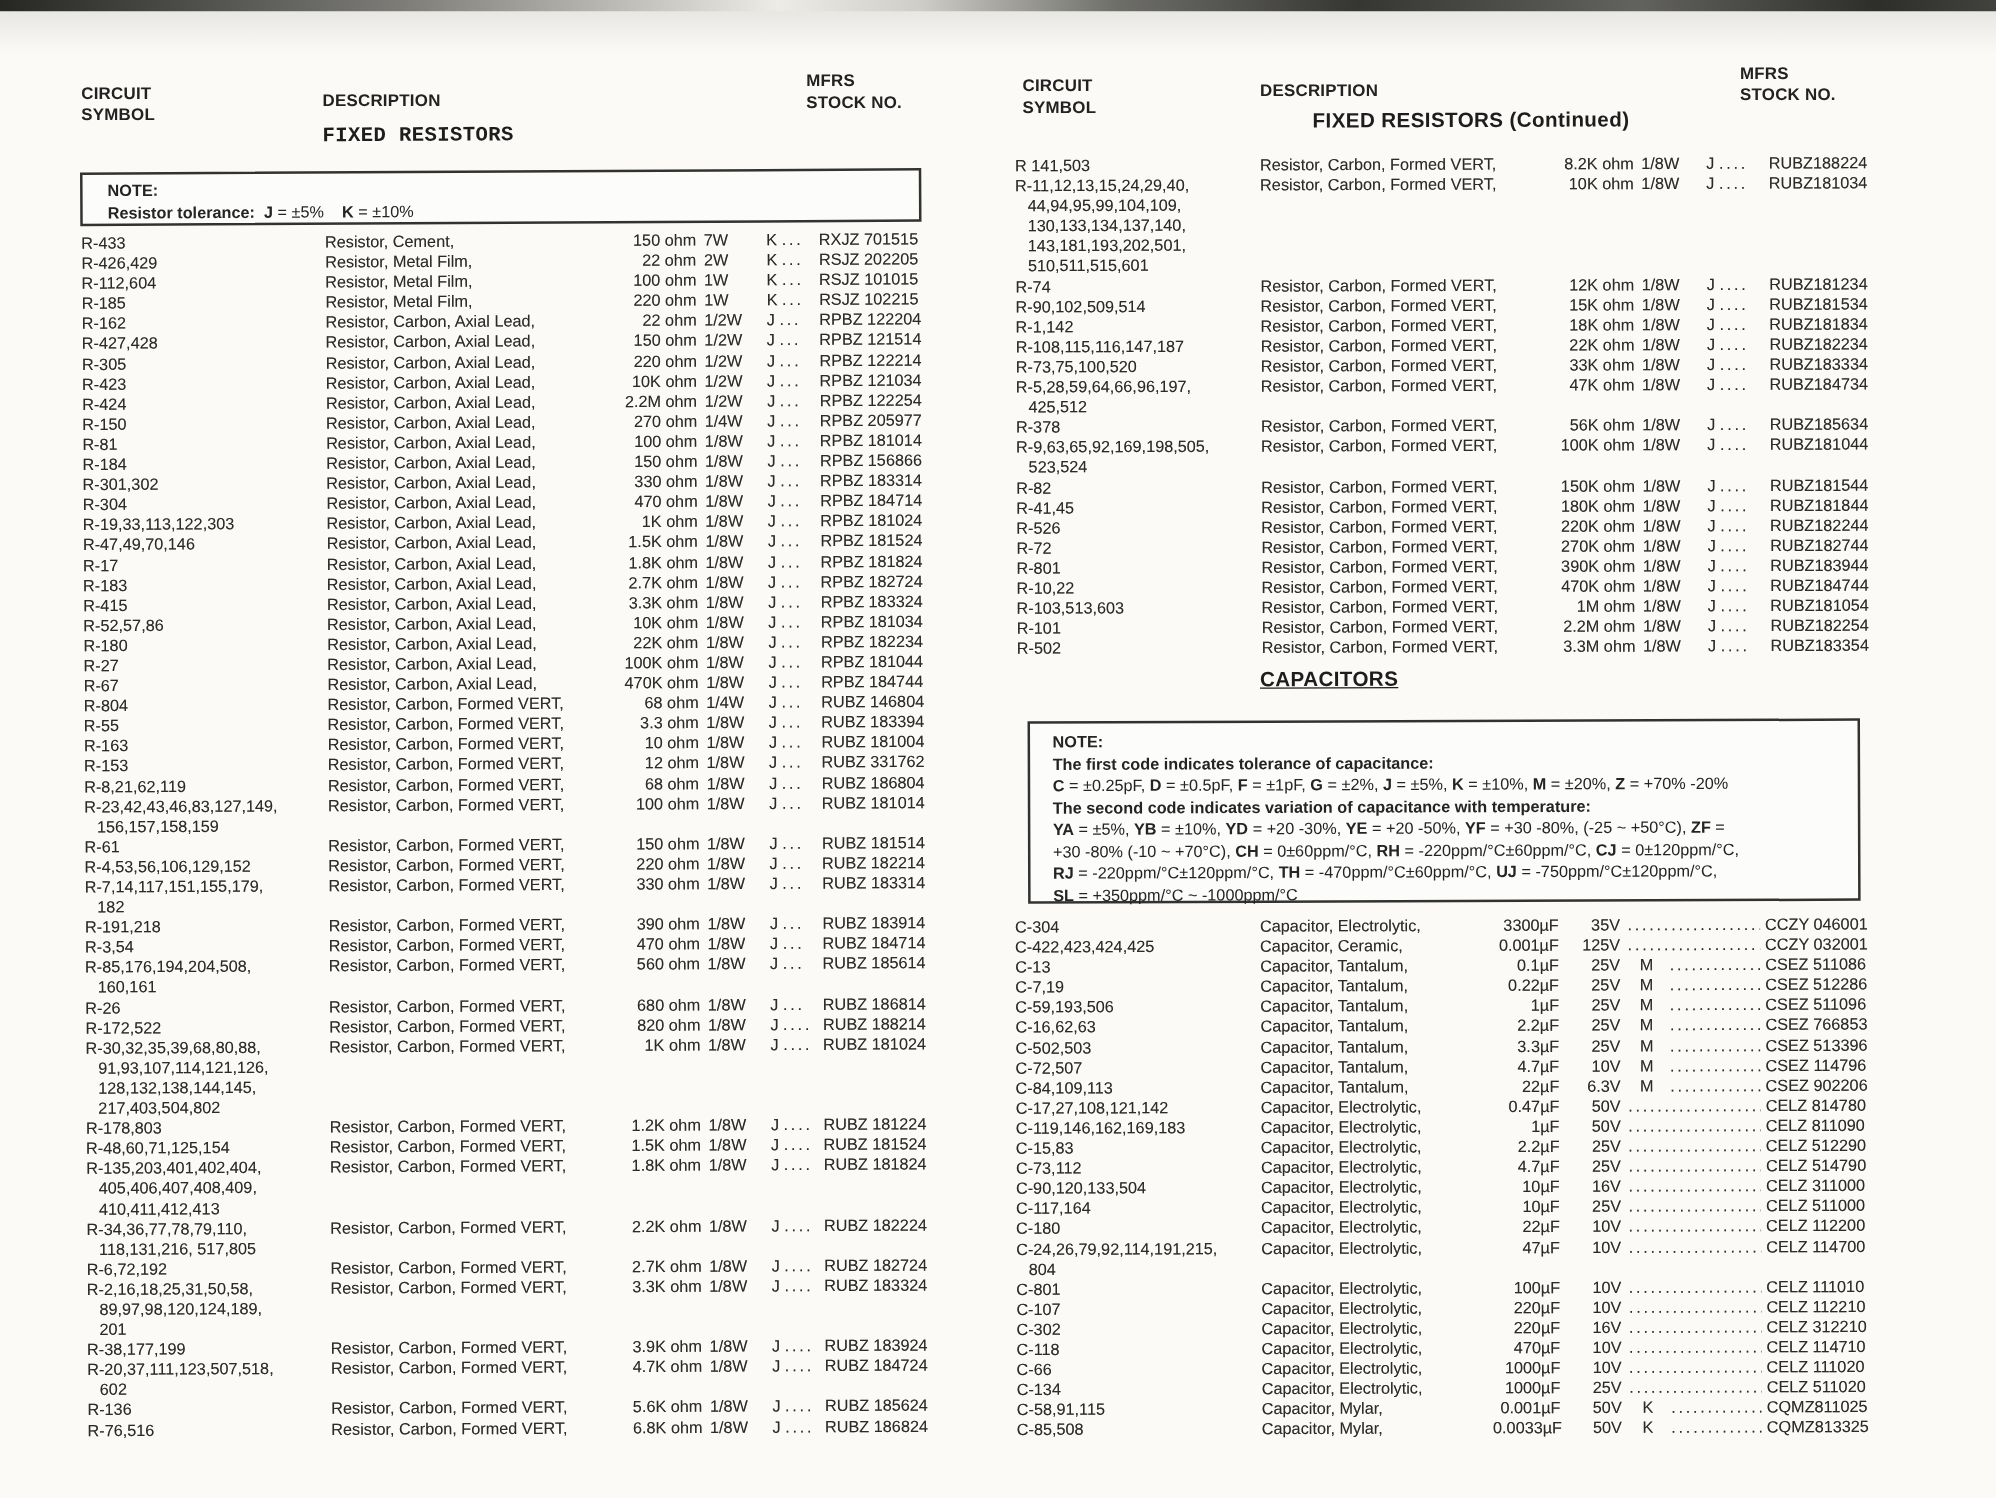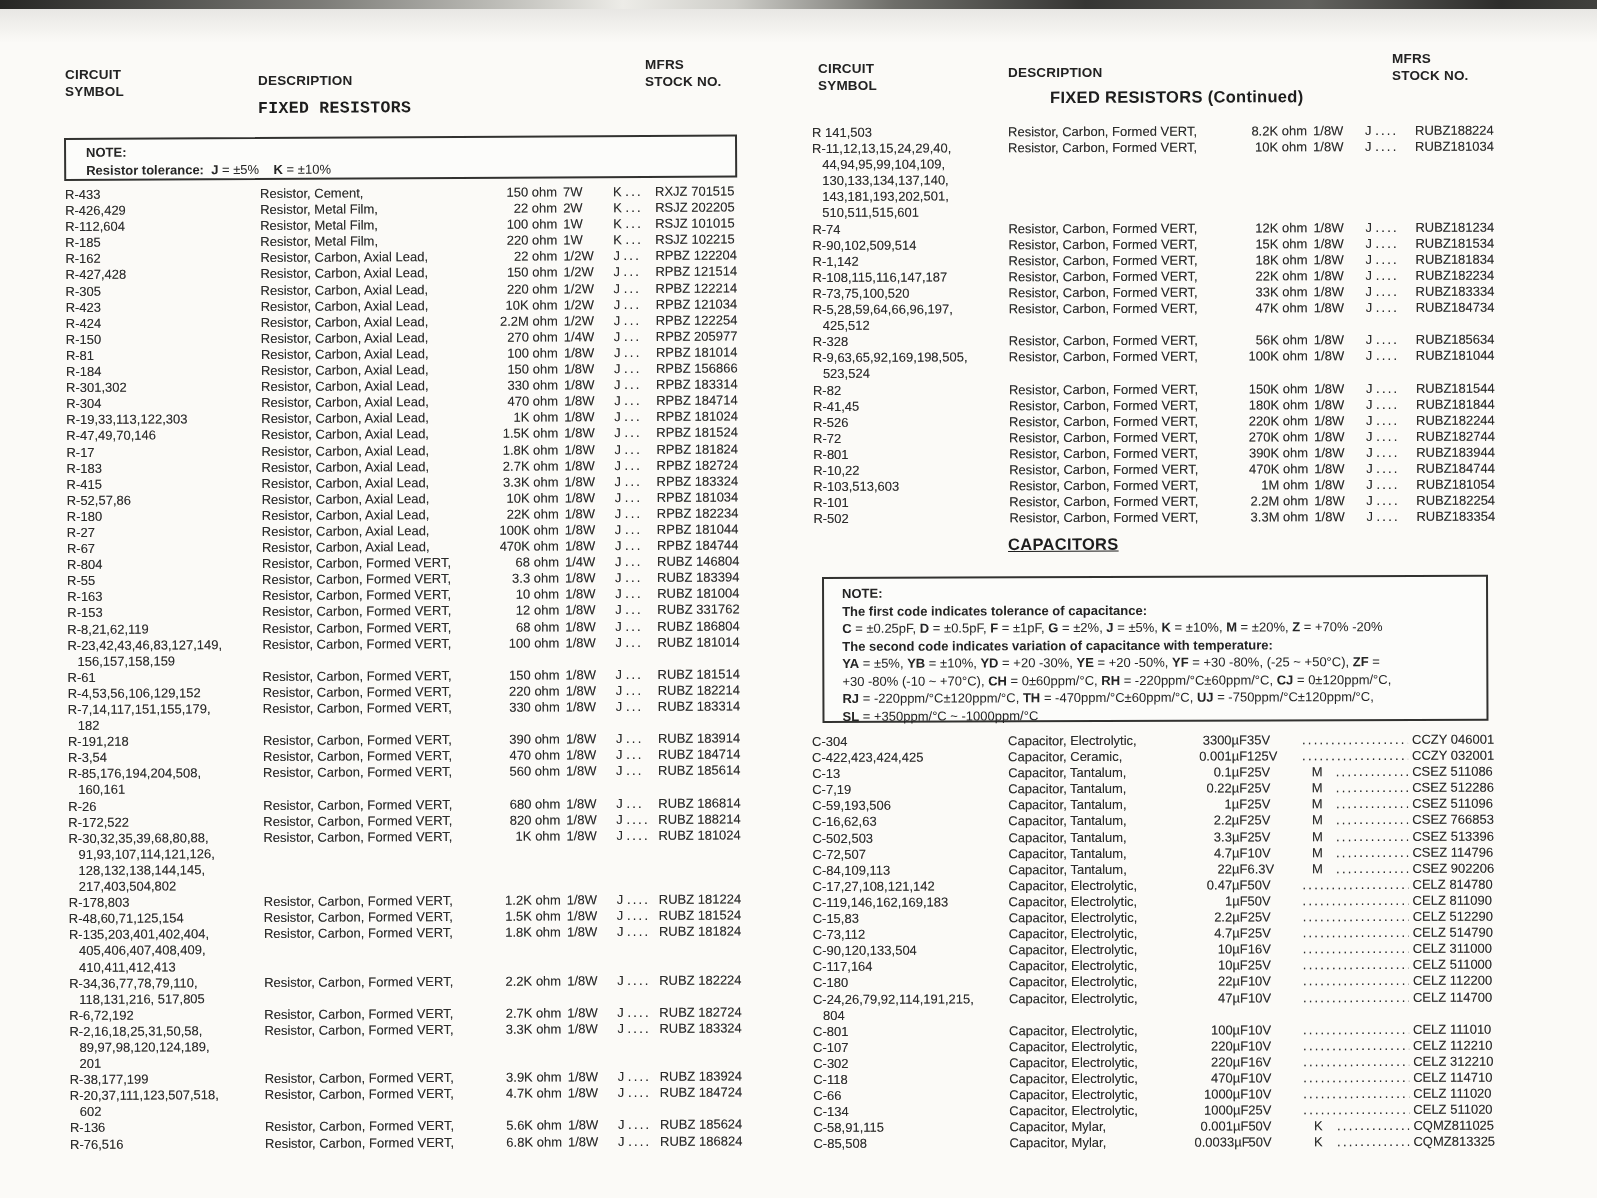--- a/index.html
+++ b/index.html
@@ -30,21 +30,21 @@
   .notebox b{font-weight:bold;}
   .list{position:absolute;font-size:13px;line-height:16.1px;
         text-shadow:0 0 .4px rgba(30,30,30,.4);}
   .row{display:grid;}
   .lr .row{grid-template-columns:195px 215px 82px 50px 44px 1fr;}
   .rr .row{grid-template-columns:196px 200px 99px 52px 52px 1fr;}
   .cap .row{grid-template-columns:196px 185px 54px 49px 112px 1fr;}
   .cell{white-space:nowrap;}
   .cell.val{text-align:right;}
   .cell.pw{padding-left:6px;}
-  .cap .cell.pw{padding-left:0;text-align:left;}
+  .cap .cell.pw{padding-left:0;text-align:right;}
   .cell.cd{padding-left:6px;overflow:hidden;}
   .cell.cd .dots{letter-spacing:2.2px;}
   .cell.cd .codeLetter{display:inline-block;}
   .cap .cell.cd .codeLetter{width:30px;text-align:center;}
   .cell.stock{padding-left:4px;overflow:hidden;}
   .sym .cont{padding-left:10px;}
   .tilt-l{transform:rotate(-0.3deg);transform-origin:0 0;}
   .tilt-r{transform:rotate(-0.2deg);transform-origin:0 0;}
 </style>
 </head>
@@ -650,21 +650,21 @@
         <div class="cont">425,512</div>
       </div>
       <div class="cell desc">Resistor, Carbon, Formed VERT,</div>
       <div class="cell val">47K ohm</div>
       <div class="cell pw">1/8W</div>
       <div class="cell cd"><span class="codeLetter">J</span> <span class="dots">....</span></div>
       <div class="cell stock">RUBZ184734</div>
     </div>
     <div class="row">
       <div class="cell sym">
-        <div>R-328</div>
+        <div>R-378</div>
       </div>
       <div class="cell desc">Resistor, Carbon, Formed VERT,</div>
       <div class="cell val">56K ohm</div>
       <div class="cell pw">1/8W</div>
       <div class="cell cd"><span class="codeLetter">J</span> <span class="dots">....</span></div>
       <div class="cell stock">RUBZ185634</div>
     </div>
     <div class="row">
       <div class="cell sym">
         <div>R-9,63,65,92,169,198,505,</div>

